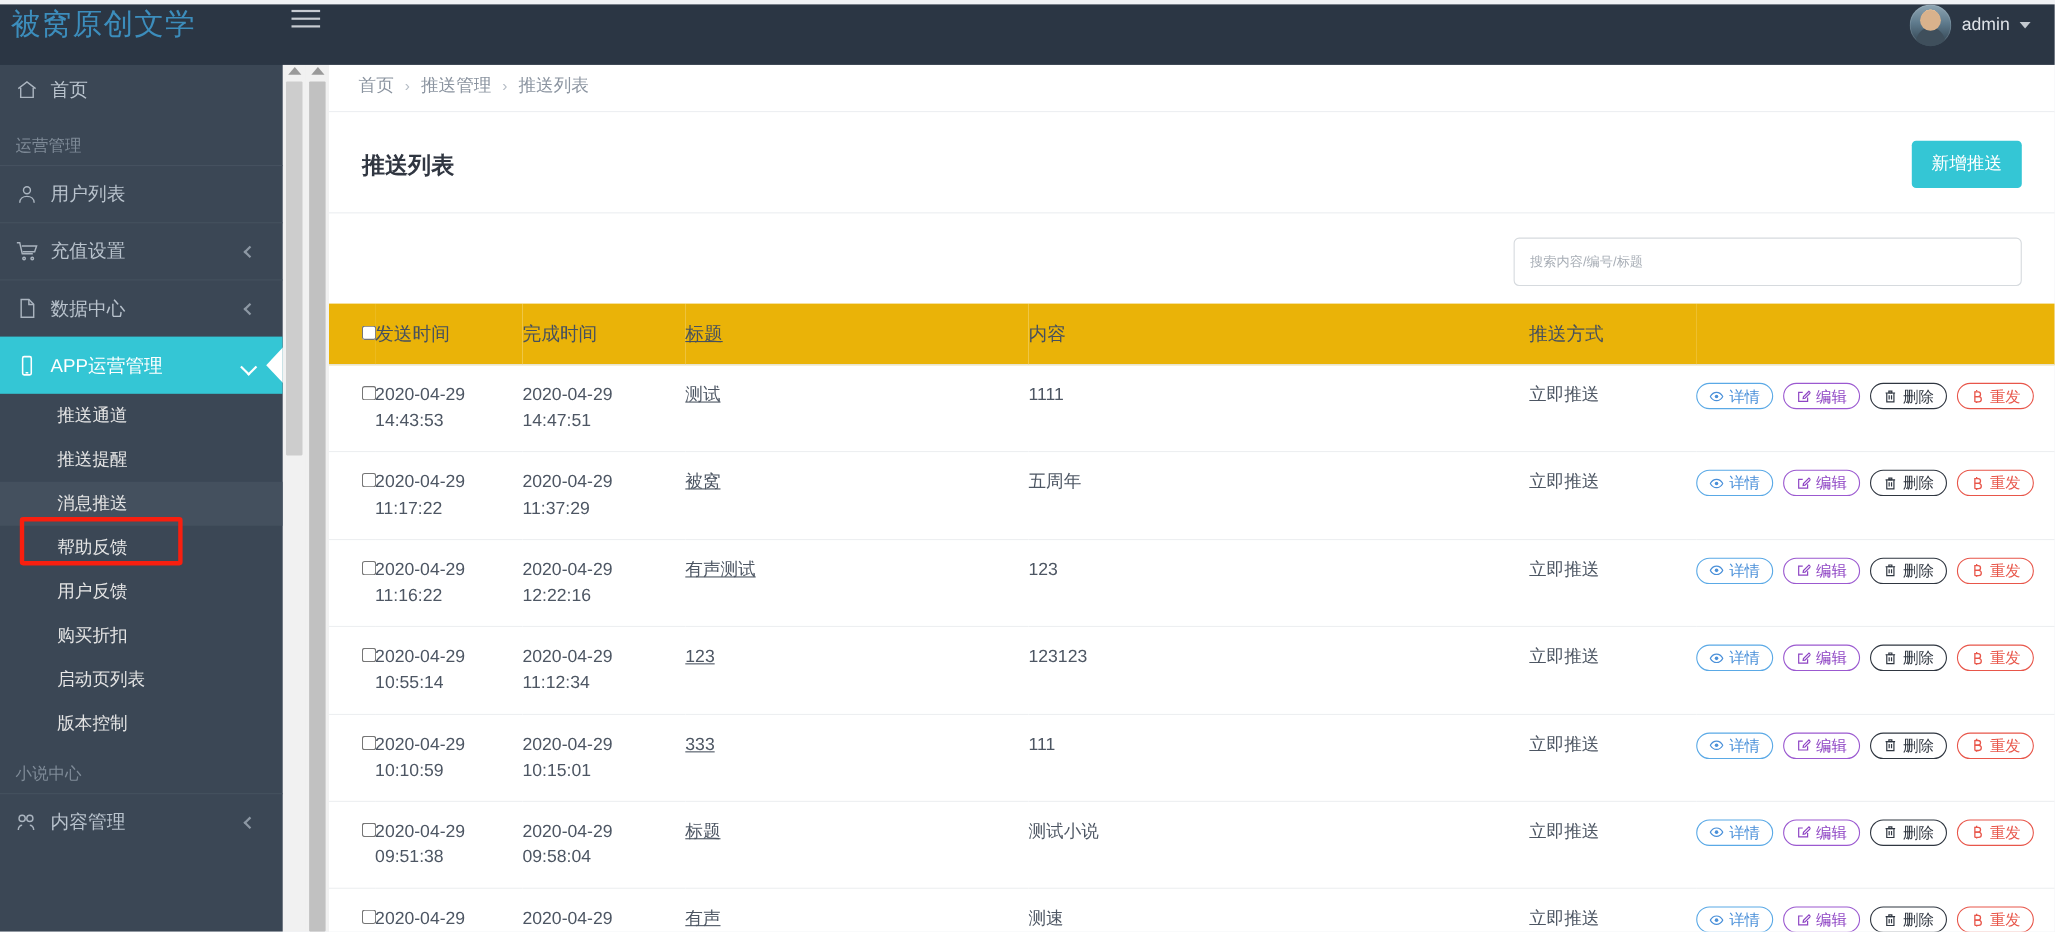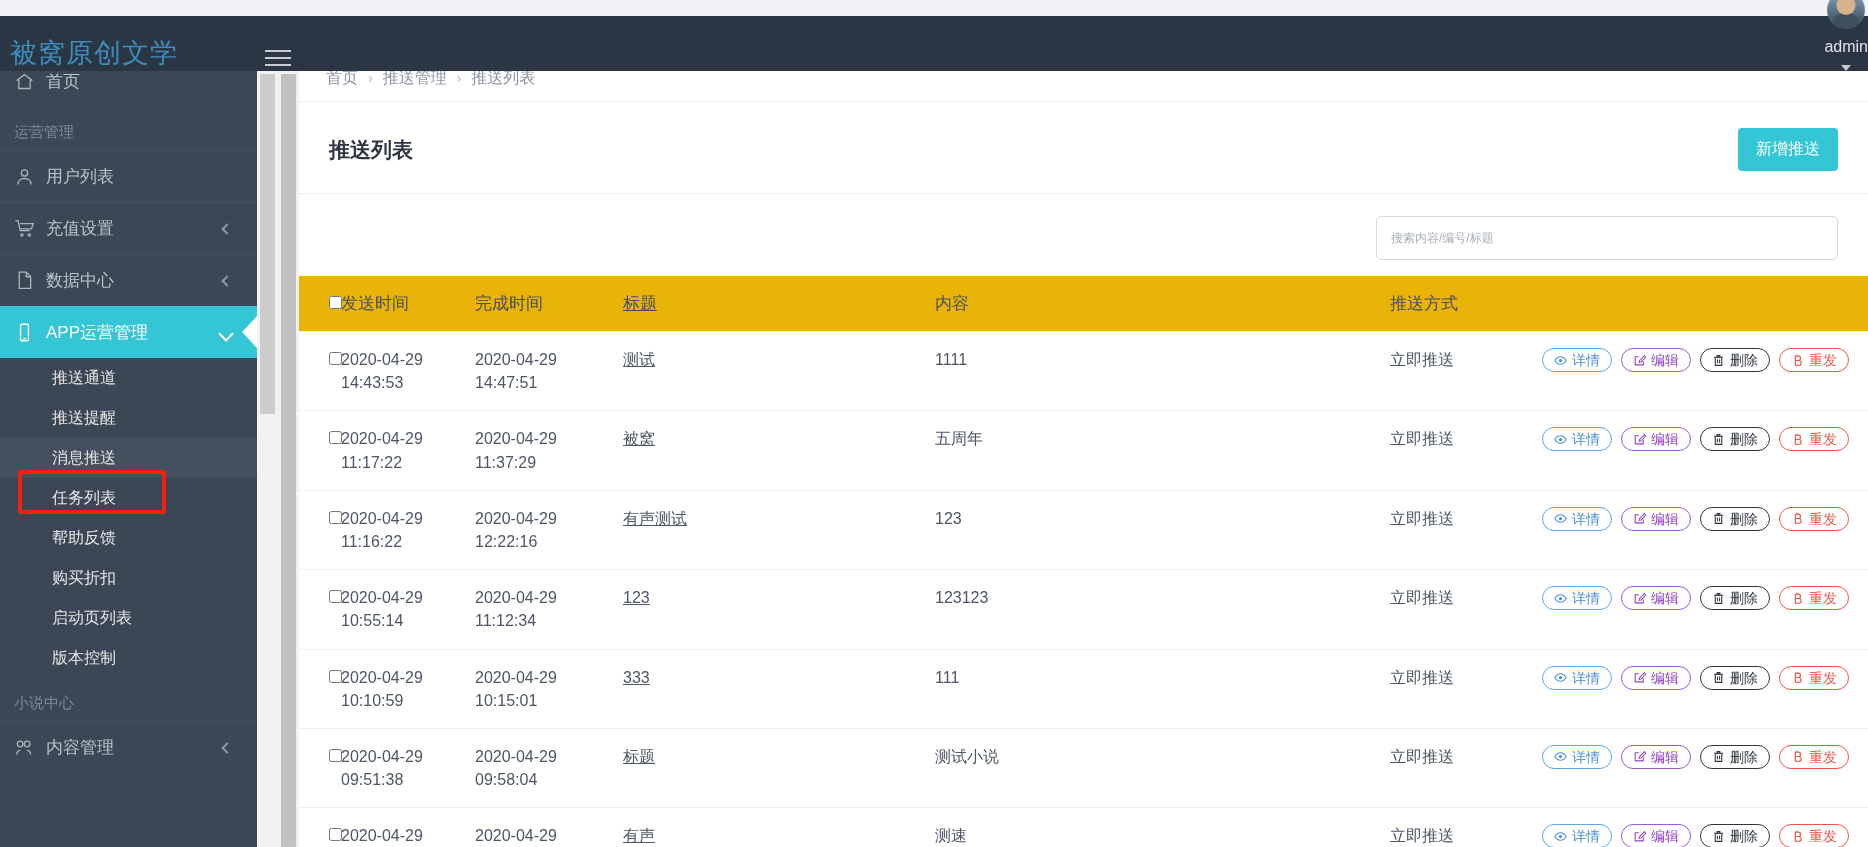--- a/index.html
+++ b/index.html
@@ -6,38 +6,38 @@
   html, body {
     width: 1868px; height: 847px;
     overflow: hidden;
     font-family: "Liberation Sans", "DejaVu Sans", sans-serif;
     background: #f0f2f5;
   }
   #app { position: relative; width: 1868px; height: 847px; }
 
   
   .topbar {
-    position: absolute; top: 16px; left: 0; width: 1868px; height: 55px;
-    background: #2b3644; display: flex; align-items: flex-end;
+    position: absolute; top: 4px; left: 0; width: 1868px; height: 55px;
+    background: #2b3644; display: flex; align-items: flex-start;
     z-index: 30;
   }
   .logo {
     width: 257px; padding-left: 10px; color: #3c8dbc;
     font-size: 27px; letter-spacing: 1px; white-space: nowrap;
   }
   .hamburger { margin-left: 8px; width: 34px; cursor: pointer; }
   .hamburger span {
     display: block; height: 2px; background: #c8ccd2; margin: 5px 0;
   }
   .hamburger span:nth-child(1) { width: 26px; }
   .hamburger span:nth-child(2) { width: 26px; }
   .hamburger span:nth-child(3) { width: 26px; }
   .topbar-right {
     margin-left: auto; display: flex; align-items: center;
-    gap: 9px; cursor: pointer; flex-direction: column;
+    padding-right: 22px; gap: 9px; cursor: pointer;
   }
   .avatar {
     width: 38px; height: 38px; border-radius: 50%;
     background: radial-gradient(circle at 50% 34%, #e8c39c 0 26%, rgba(0,0,0,0) 27%),
                 linear-gradient(180deg,#8fa6b4 0%, #5e7a8c 45%, #2d3d4a 100%);
     box-shadow: inset 0 0 0 1px rgba(255,255,255,.12);
     position: relative; overflow: hidden;
   }
   .avatar::after {
     content: ""; position: absolute; left: 50%; top: 56%;
@@ -292,24 +292,24 @@
     <div class="sub-item">
         <span>推送通道</span>
       </div>
     <div class="sub-item">
         <span>推送提醒</span>
       </div>
     <div class="sub-item hl">
         <span>消息推送</span>
       </div>
     <div class="sub-item">
-        <span>任务列表</span>
+        <span>帮助反馈</span>
       </div>
     <div class="sub-item">
-        <span>帮助反馈</span>
+        <span>用户反馈</span>
       </div>
     <div class="sub-item">
         <span>购买折扣</span>
       </div>
     <div class="sub-item">
         <span>启动页列表</span>
       </div>
     <div class="sub-item">
         <span>版本控制</span>
       </div>

